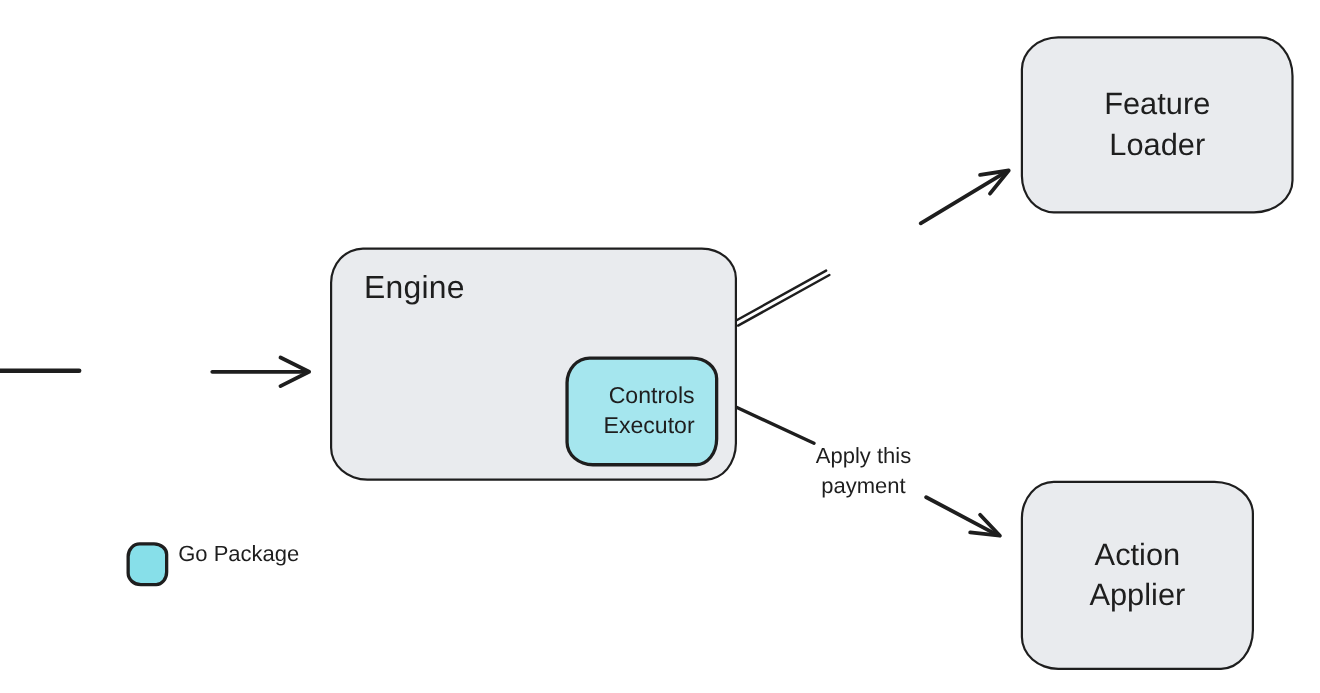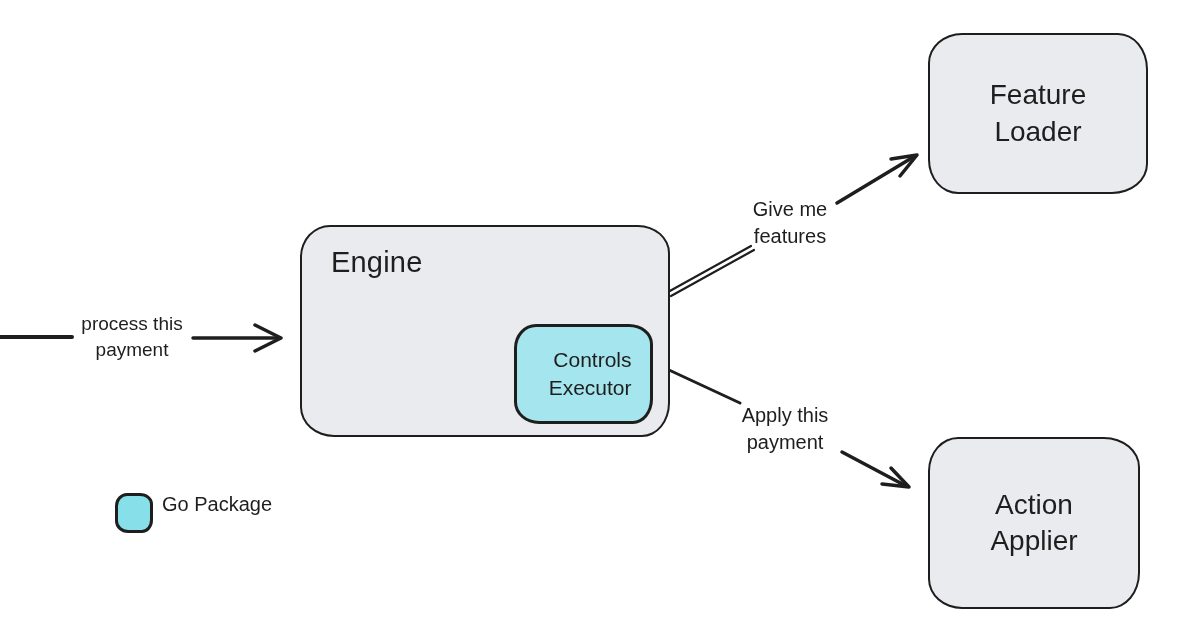--- a/index.html
+++ b/index.html
@@ -46,21 +46,21 @@
   .engine-title {
     position: absolute; left: 29px; top: 20px;
     font-size: 29px; line-height: 1.1; letter-spacing: 0.2px;
   }
   .ctrl-repo { left: 61px; top: 99px; width: 143px; height: 99px; }
   .ctrl-exec { left: 212px; top: 97px; width: 139px; height: 100px; text-align: right; }
   .gopkg .node-label { font-size: 21px; line-height: 1.35; width: 110px; }
   .ctrl-exec .node-label { width: 96px; }
 
   .feature-loader {
-    left: 928px; top: 33px; width: 220px; height: 161px;
+    left: 928px; top: 33px; width: 248px; height: 161px;
     border-radius: 34px 30px 36px 30px / 30px 36px 30px 34px;
   }
   .action-applier {
     left: 928px; top: 437px; width: 212px; height: 172px;
     border-radius: 30px 36px 30px 34px / 34px 30px 36px 30px;
   }
   .big-label { font-size: 28px; line-height: 1.3; width: 140px; }
 
   
   .edge-label {
@@ -120,22 +120,20 @@
   </div>
 
   <div class="node microservice feature-loader">
     <span class="node-label big-label">Feature Loader</span>
   </div>
 
   <div class="node microservice action-applier">
     <span class="node-label big-label">Action Applier</span>
   </div>
 
-  <div class="edge-label lbl-process">process this payment</div>
-  <div class="edge-label lbl-features">Give me features</div>
   <div class="edge-label lbl-action">Apply this payment</div>
 
   <div class="legend">
     <div class="legend-row">
       <span class="swatch swatch-go"></span>
       <span class="legend-label">Go Package</span>
     </div>
   </div>
 
 </div>

